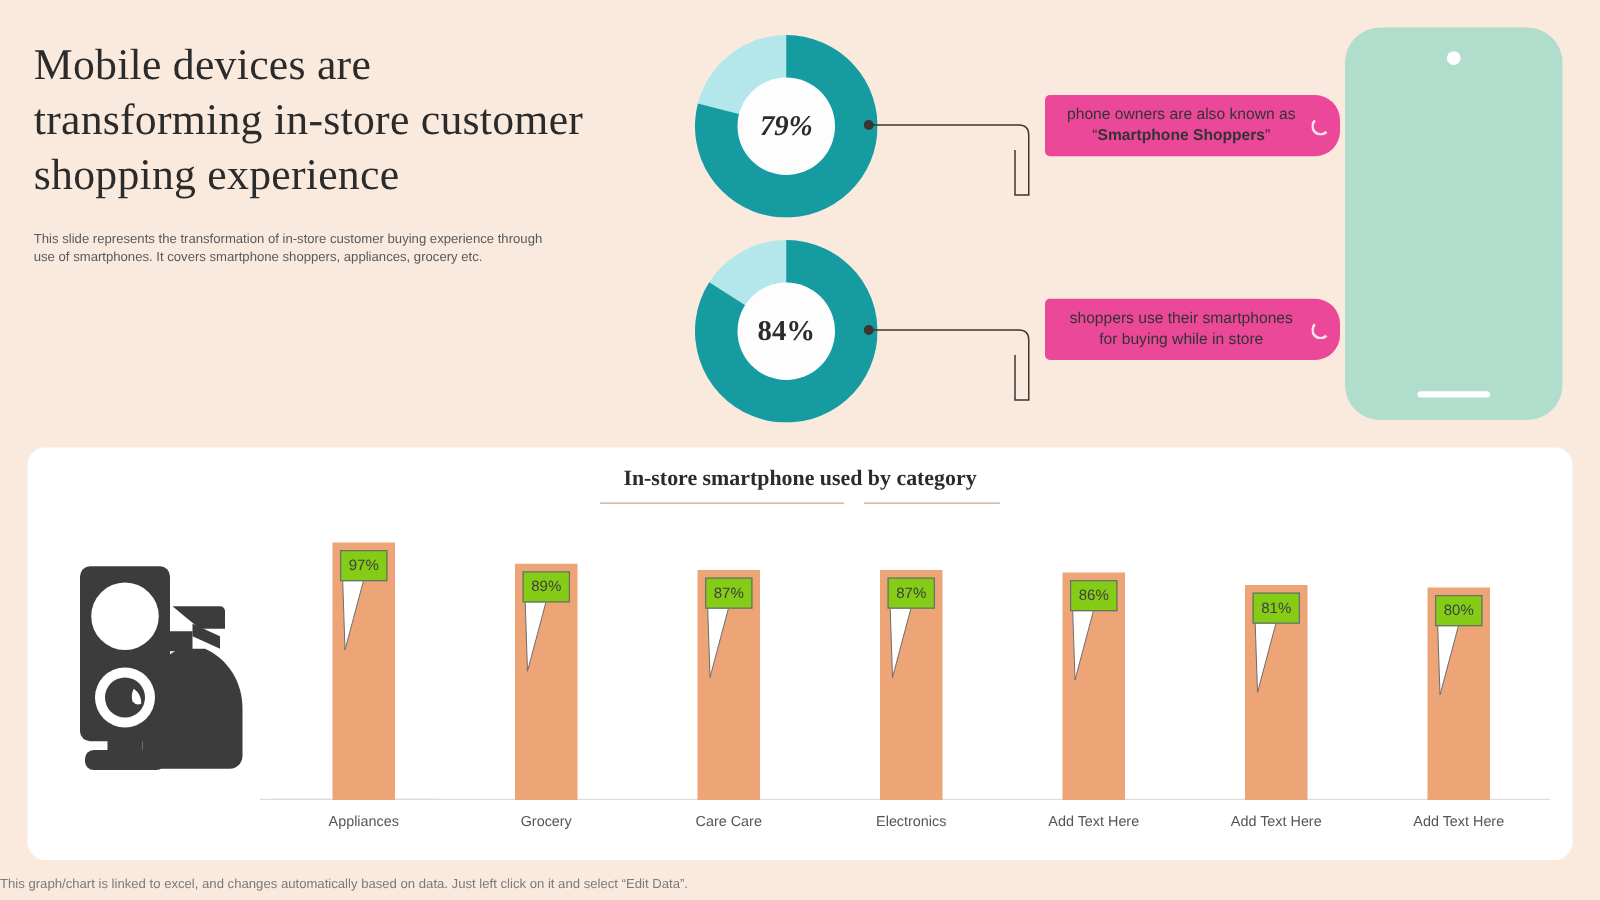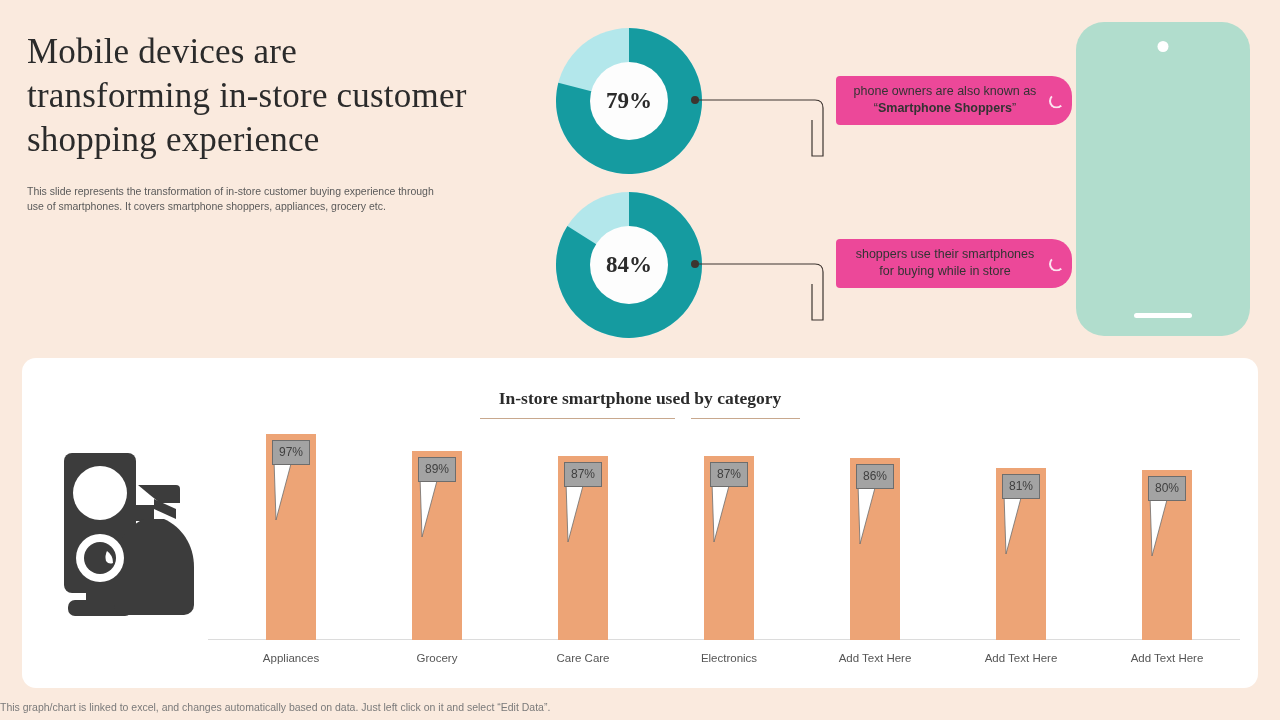--- a/index.html
+++ b/index.html
@@ -27,21 +27,21 @@
   #page-subtitle {
     margin-top: 22px;
     font-size: 10.5px;
     line-height: 14.5px;
     color: #5a5a5a;
     width: 425px;
   }
 
   
   .donut-wrap { position: absolute; }
-  #donut-1 { left: 556px; top: 28px; }
+  #donut-1 { left: 556px; top: 28px; font-style: italic; }
   #donut-2 { left: 556px; top: 192px; }
   .donut-svg { display: block; }
   .donut-center-label {
     position: absolute;
     left: 0; top: 0; width: 146px; height: 146px;
     display: flex; align-items: center; justify-content: center;
     font-family: "Liberation Serif", serif;
     font-size: 23px;
     font-weight: 700;
     color: #2b2b2b;
@@ -116,21 +116,20 @@
     left: 0; right: 0; top: 14px;
     text-align: center;
   }
   #chart-title {
     font-family: "Liberation Serif", serif;
     font-size: 17.5px;
     font-weight: 700;
     color: #2b2b2b;
     display: inline-block;
     padding-bottom: 5px;
-    margin-top: 16px;
   }
   #chart-title-rule {
     width: 320px;
     margin: 4px auto 0;
     height: 1px;
     background: linear-gradient(to right,
         #c8a88e 0 61%, transparent 61% 66%, #c8a88e 66% 100%);
   }
 
   
@@ -174,21 +173,21 @@
   }
   .bar {
     width: 50px;
     background: #eda476;
     position: relative;
   }
   .bar-callout {
     position: absolute;
     left: 6px;
     top: 6px;
-    background: #a3a3a3;
+    background: #84cc16;
     border: 1px solid #6d6d6d;
     color: #404040;
     font-size: 12px;
     line-height: 1;
     padding: 5px 6px 6px;
     white-space: nowrap;
     z-index: 3;
   }
   .bar-tail {
     position: absolute;

